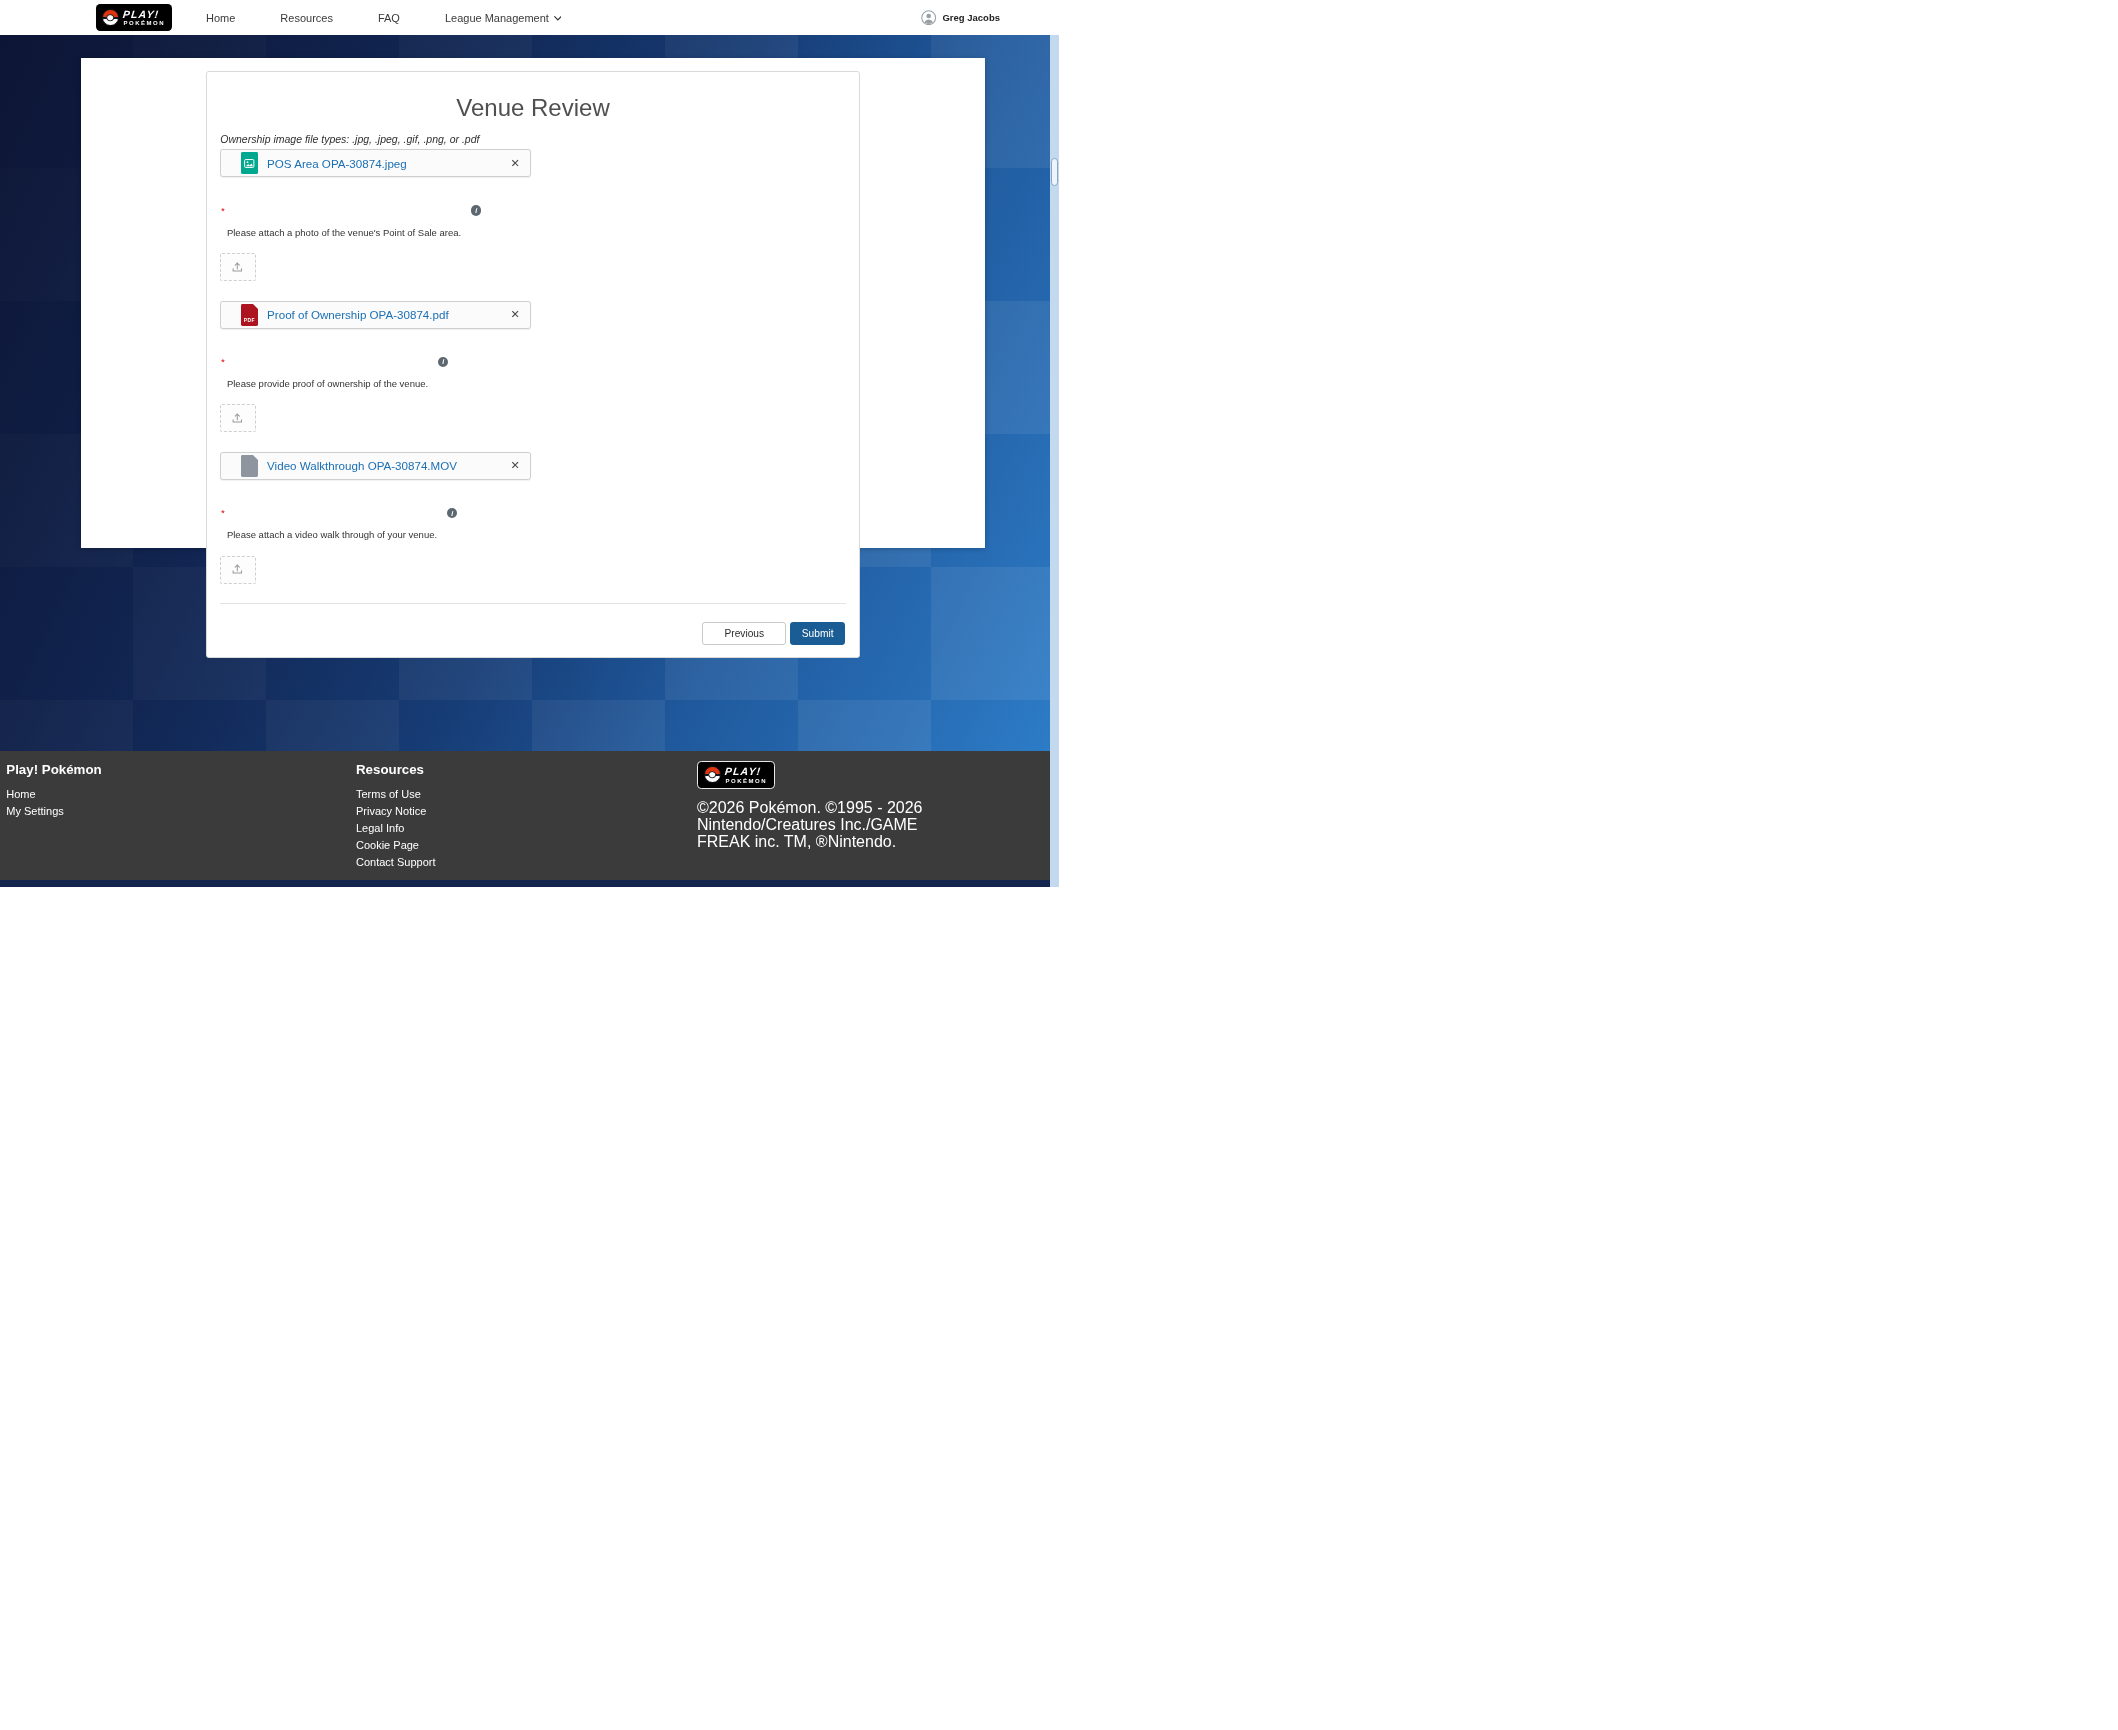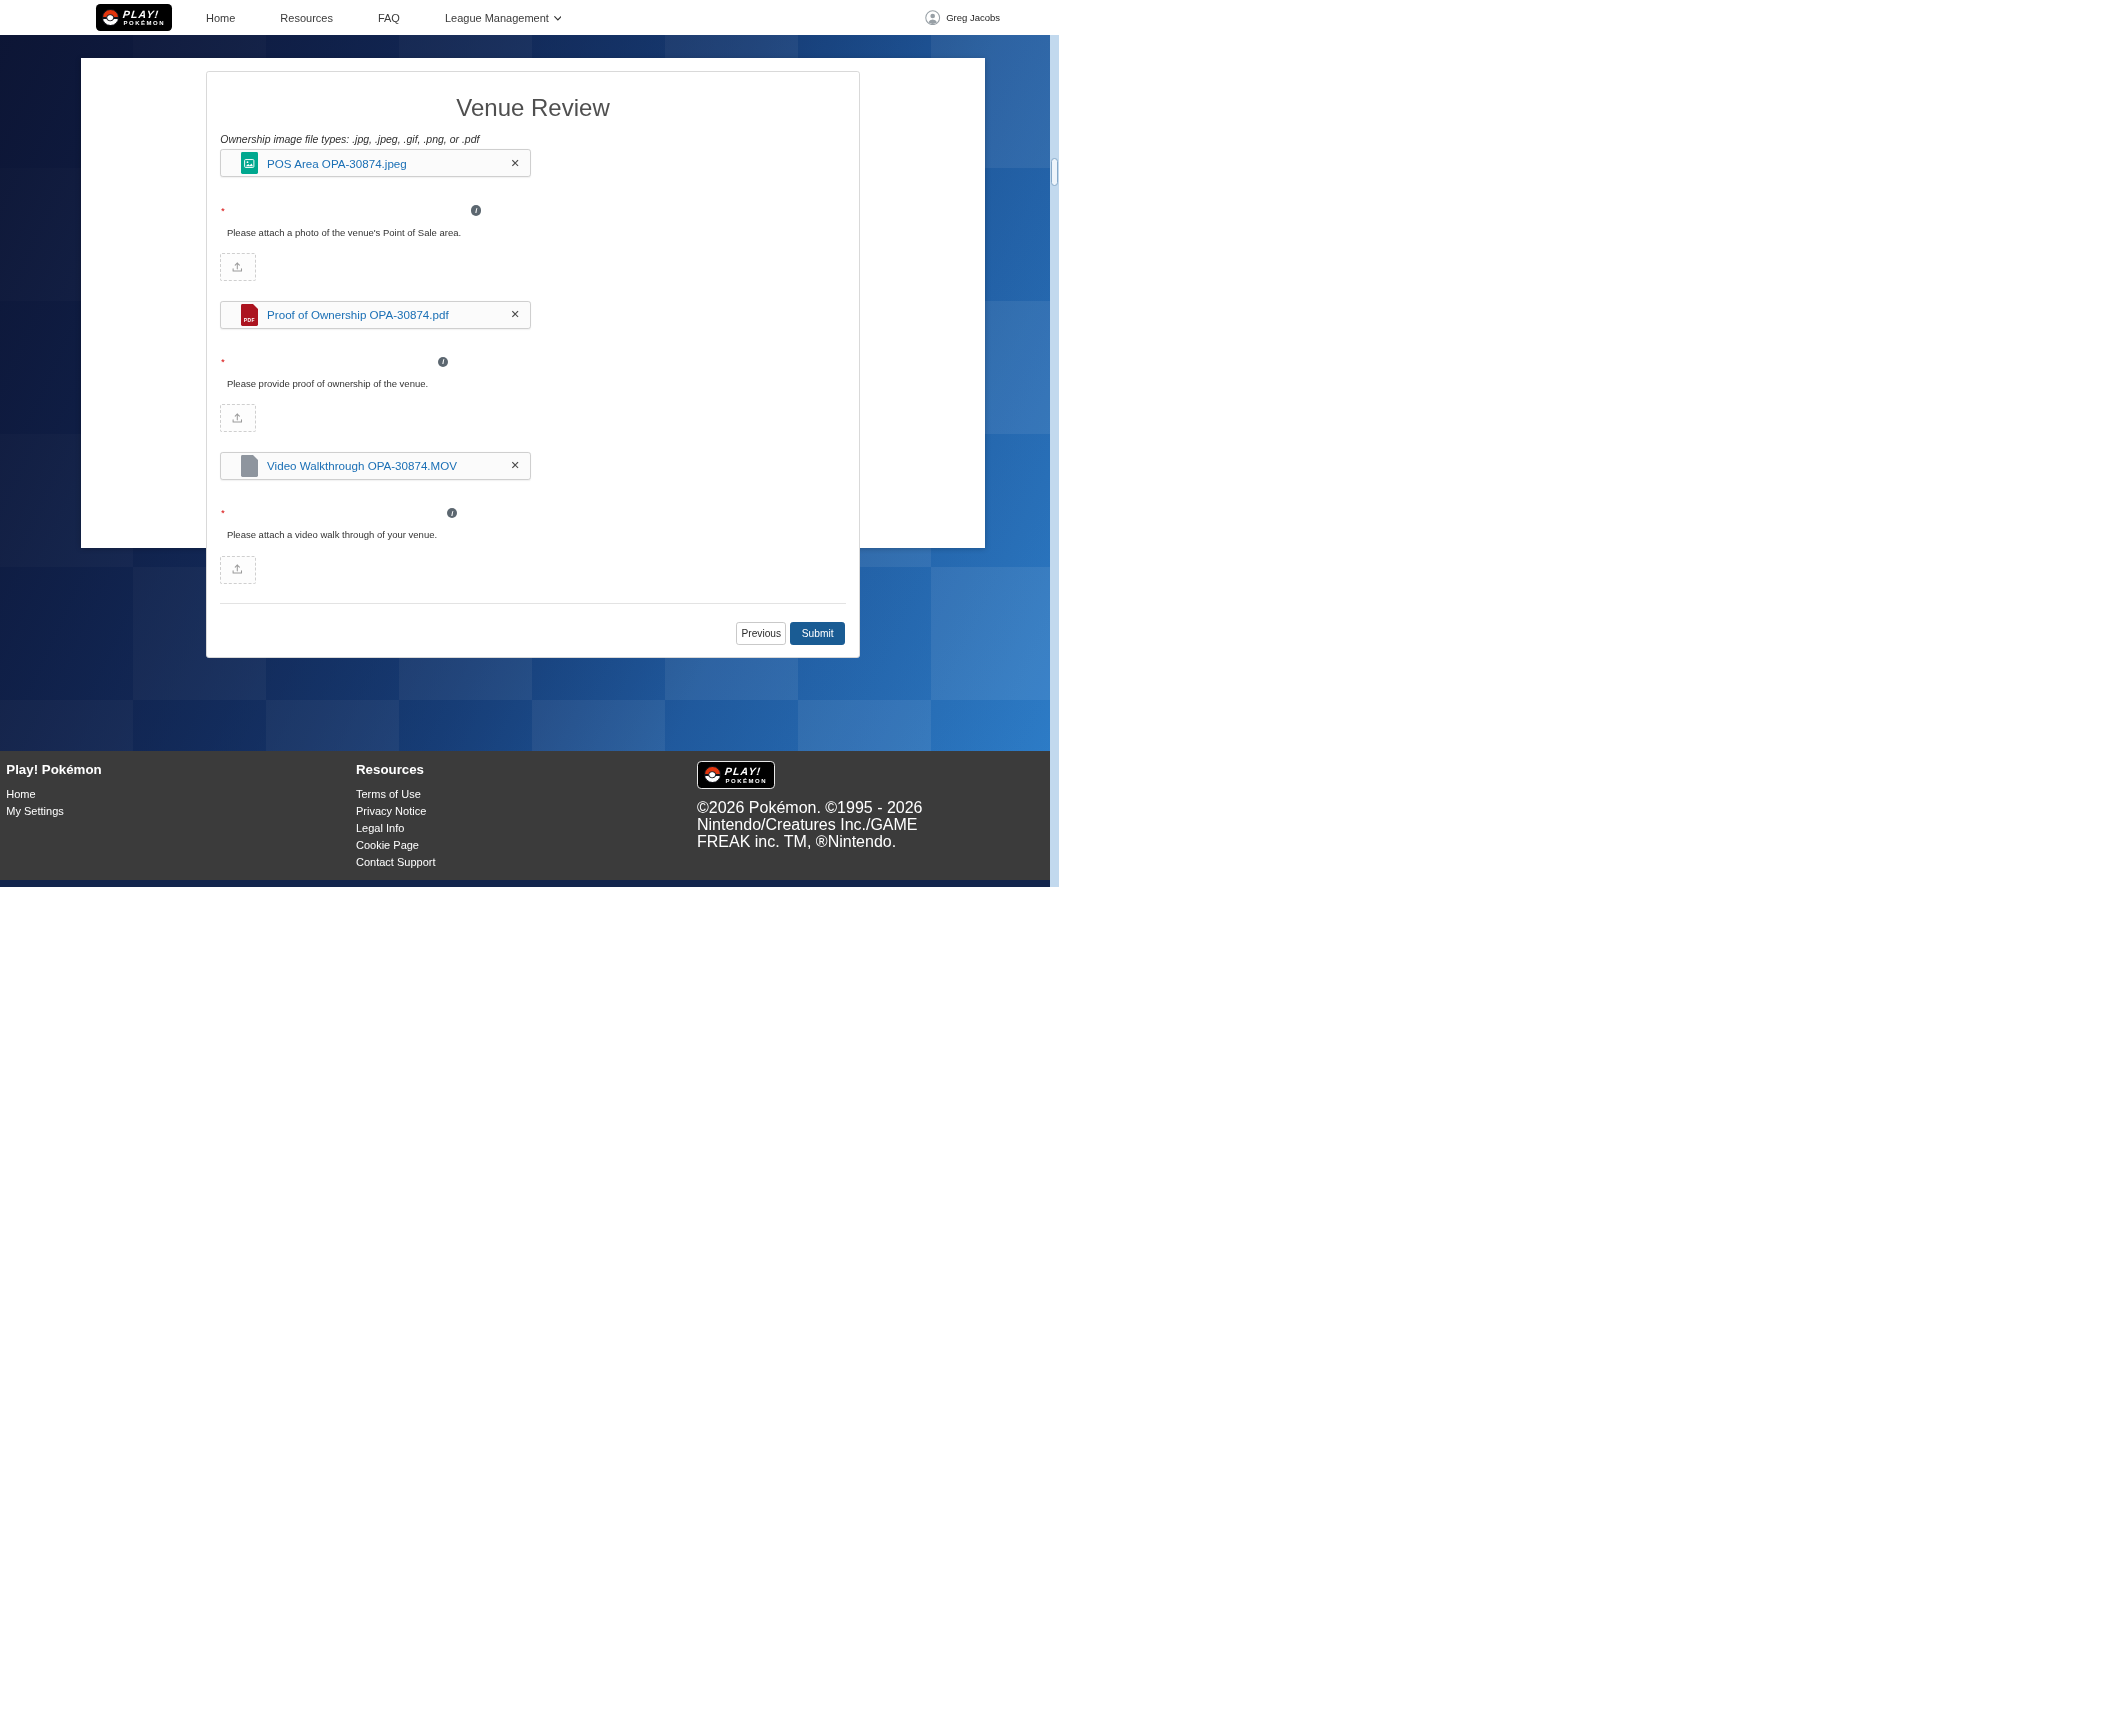--- a/index.html
+++ b/index.html
@@ -44,21 +44,21 @@
   }
   .brand-text { display:flex; flex-direction:column; line-height:1; }
   .brand-line1 { color:#fff; font-style:italic; font-weight:bold; font-size:10.5px; letter-spacing:1.1px; transform:skewX(-6deg); }
   .brand-line2 { color:#fff; font-weight:bold; font-size:6px; letter-spacing:1.5px; margin-top:1.4px; }
 
   .nav-links { display:flex; gap:45px; margin-left:34px; }
   .nav-links a { font-size:11px; color:#3a3a3a; text-decoration:none; cursor:pointer; }
   .nav-league { display:flex; align-items:center; gap:4.9px; }
   .chevron-down { margin-top:1.4px; }
 
-  .nav-user { margin-left:auto; margin-right:59px; display:flex; align-items:center; gap:5.6px; cursor:pointer; }
+  .nav-user { margin-left:auto; margin-right:59px; display:flex; align-items:center; gap:5.6px; cursor:pointer;font-weight:bold; }
   .nav-user-name { font-size:9.5px; color:#222; }
 
   
   .page-bg {
     position:relative;
     height:716px;
     background-color:#16295e;
     background-image:
       linear-gradient(115deg, rgba(12,20,50,0.93) 0%, rgba(12,24,60,0.55) 38%, rgba(18,60,120,0.18) 72%, rgba(30,100,175,0.05) 100%),
       conic-gradient(rgba(255,255,255,0.08) 0 90deg, transparent 90deg 180deg, rgba(255,255,255,0.08) 180deg 270deg, transparent 270deg 360deg),
@@ -157,21 +157,21 @@
 
   .actions {
     display:flex; justify-content:flex-end; gap:4.2px;
     margin-top:18px; padding-right:1.4px;
   }
   .btn {
     height:22.4px; border-radius:2.8px;
     font-size:10.2px; font-family:"Liberation Sans", sans-serif;
     cursor:pointer;
   }
-  .btn-previous { background:#fff; border:0.7px solid #c9c9c9; color:#2b2b2b; padding:0 4px; }
+  .btn-previous { background:#fff; border:0.7px solid #c9c9c9; color:#2b2b2b; padding:0 21px; }
   .btn-submit  { background:#1A5C94; border:0.7px solid #1A5C94; color:#fff; padding:0 10.5px; }
 
   
   .scrollbar-track {
     position:absolute; right:0; top:35px; bottom:0;
     width:9px; background:#c2d9ee; z-index:5;
   }
   .scrollbar-thumb {
     position:absolute; left:0.7px; top:123px;
     width:7px; height:28px;

